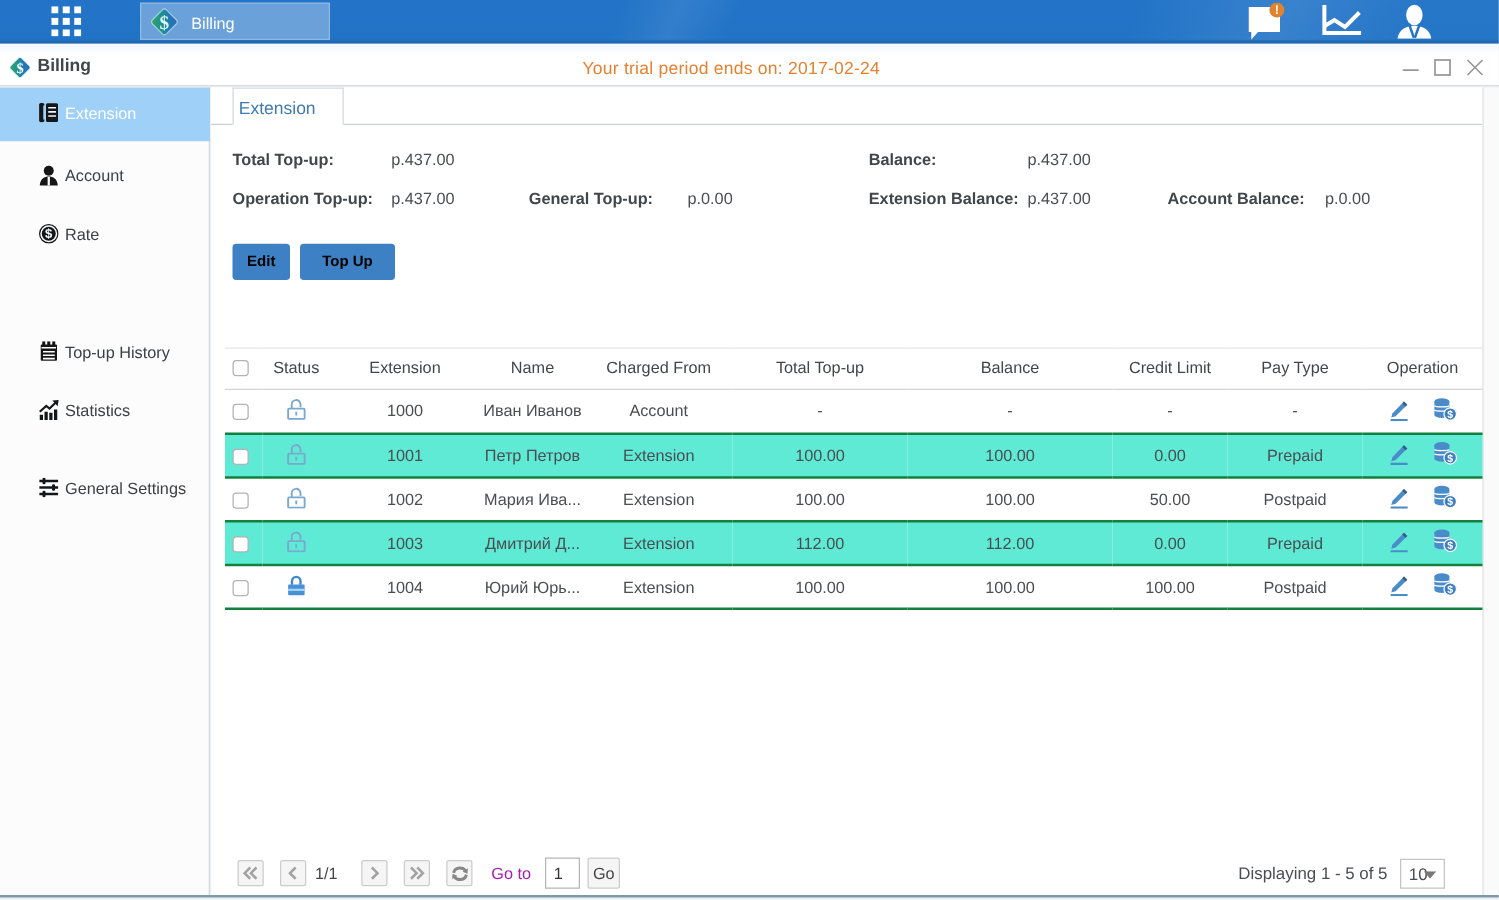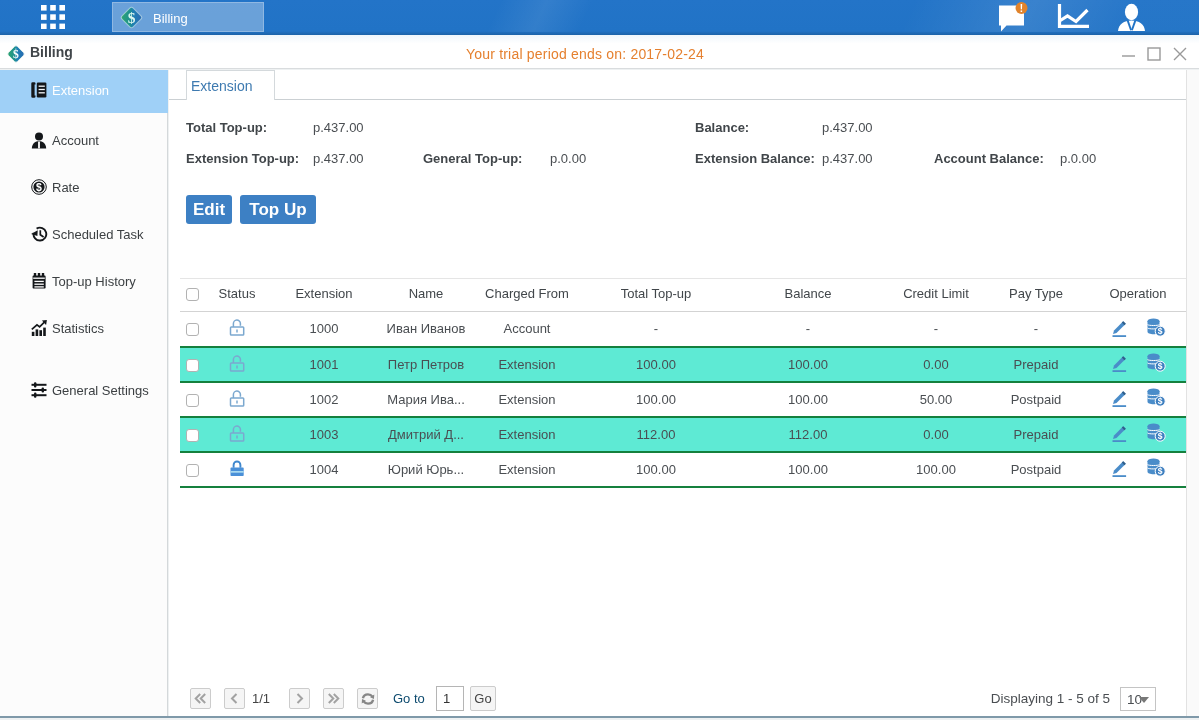--- a/index.html
+++ b/index.html
@@ -34,21 +34,21 @@
 .menuitem .lbl { position:absolute; left:52px; top:12px; font-size:13px; color:#3c4043; }
 .menuitem.sel { background:#9fd0f7; } .menuitem.sel .ic { top:12px; } .menuitem.sel .lbl { top:13px; }
 .menuitem.sel .lbl { color:#ffffff; }
 #content { position:absolute; left:169px; top:70px; width:1017px; height:646px; background:#fff; }
 #scrollgutter { position:absolute; left:1186px; top:70px; width:13px; height:646px; background:#fafafa; border-left:1px solid #e2e2e2; }
 #tabbar { position:absolute; left:169px; top:70px; width:1017px; height:30px; border-bottom:1px solid #cbd0d3; background:#fff; }
 #tab1 { position:absolute; left:17px; top:0px; width:89px; height:30px; background:#fff;
   border:1px solid #d4d9dc; border-bottom:none; color:#3e7ab0; font-size:14px; text-align:left; padding-left:4px; line-height:31px; }
 .stlabel { position:absolute; font-size:13px; font-weight:bold; color:#41464a; }
 .stval { position:absolute; font-size:13px; color:#4a4e52; }
-.btn { position:absolute; background:#3d80c4; color:#ffffff; font-size:17px; font-weight:bold;
+.btn { position:absolute; background:#3d80c4; color:#000000; font-size:12px; font-weight:bold;
   border-radius:3px; text-align:center; }
 table#grid { position:absolute; left:180px; top:243px; border-collapse:collapse; table-layout:fixed; width:1006px; font-size:13px; color:#4a4e52;margin-top:35px; }
 #grid th { font-weight:normal; color:#41464a; height:33px; padding-bottom:4px; border-top:1px solid #e5e5e5; border-bottom:1px solid #d3d3d3; text-align:center; }
 #grid td { height:35px; border-bottom:2px solid #15803d; text-align:center; vertical-align:middle; }
 #grid tr.alt td { background:#5eead4; }
 .cb { display:inline-block; width:13px; height:13px; background:#fff; border:1px solid #b2b2b2; border-radius:3px; vertical-align:middle; }
 #pager { position:absolute; left:180px; top:688px; height:24px; font-size:13px; color:#555; }
 .pbtn { position:absolute; top:0; width:21px; height:21px; background:#f5f5f5; border:1px solid #ccc; border-radius:2px;
   text-align:center; line-height:18px; color:#a4a4a4; font-size:16px; }
 #displaying { position:absolute; left:930px; top:691px; width:180px; text-align:right; font-size:13.5px; color:#4a4e52; }
@@ -156,28 +156,20 @@
     <div class="lbl">Account</div>
   </div>
   <div class="menuitem" style="top:98px">
     <svg class="ic" width="16" height="16" viewBox="0 0 16 16">
       <circle cx="8" cy="8" r="7.3" fill="none" stroke="#14171a" stroke-width="1"></circle>
       <circle cx="8" cy="8" r="5.6" fill="#14171a"></circle>
       <text x="8" y="11.8" font-size="10.5" font-weight="bold" fill="#ffffff" text-anchor="middle">$</text>
     </svg>
     <div class="lbl">Rate</div>
   </div>
-  <div class="menuitem" style="top:145px">
-    <svg class="ic" width="17" height="16" viewBox="0 0 17 16">
-      <path d="M5.6,2.6 A6.4,6.4 0 1 1 2.6,6.9" fill="none" stroke="#14171a" stroke-width="1.9"></path>
-      <path d="M0.1,7.9 L6.7,4.2 L6.4,10.1 Z" fill="#14171a"></path>
-      <path d="M9.3,4.2 V8.7 L12.6,11" stroke="#14171a" stroke-width="1.7" fill="none"></path>
-    </svg>
-    <div class="lbl">Scheduled Task</div>
-  </div>
   <div class="menuitem" style="top:239px">
     <svg class="ic" width="17" height="16" viewBox="0 0 17 16">
       <rect x="0.8" y="11.8" width="2.6" height="4.2" fill="#14171a"></rect>
       <rect x="4.6" y="9.4" width="2.6" height="6.6" fill="#14171a"></rect>
       <rect x="8.4" y="10.2" width="2.6" height="5.8" fill="#14171a"></rect>
       <rect x="12.2" y="7.6" width="2.6" height="8.4" fill="#14171a"></rect>
       <path d="M0.8,9.4 L6,4.8 L8.6,6.8 L13.4,2.2" stroke="#14171a" stroke-width="1.7" fill="none"></path>
       <path d="M10.9,0.4 L15.9,0 L15.1,4.9 Z" fill="#14171a"></path>
     </svg>
     <div class="lbl">Statistics</div>
@@ -220,21 +212,21 @@
 <div id="tabbar">
     <div id="tab1">Extension</div>
   </div>
 <div id="scrollgutter"></div>
 
 <div class="stlabel" style="left:186px;top:120px">Total Top-up:</div>
 <div class="stval" style="left:313px;top:120px">p.437.00</div>
 <div class="stlabel" style="left:695px;top:120px">Balance:</div>
 <div class="stval" style="left:822px;top:120px">p.437.00</div>
 
-<div class="stlabel" style="left:186px;top:151px">Extension Top-up:</div>
+<div class="stlabel" style="left:186px;top:151px">Operation Top-up:</div>
 <div class="stval" style="left:313px;top:151px">p.437.00</div>
 <div class="stlabel" style="left:423px;top:151px">General Top-up:</div>
 <div class="stval" style="left:550px;top:151px">p.0.00</div>
 <div class="stlabel" style="left:695px;top:151px">Extension Balance:</div>
 <div class="stval" style="left:822px;top:151px">p.437.00</div>
 <div class="stlabel" style="left:934px;top:151px">Account Balance:</div>
 <div class="stval" style="left:1060px;top:151px">p.0.00</div>
 
 <div class="btn" style="left:186px;top:195px;width:46px;height:29px;line-height:29px">Edit</div>
 <div class="btn" style="left:240px;top:195px;width:76px;height:29px;line-height:29px">Top Up</div>
@@ -449,21 +441,21 @@
         </g>
       </svg></div>
   <div class="pbtn" style="left:177px">
     <svg width="14" height="14" viewBox="0 0 16 16" style="margin-top:3px">
       <path d="M2.2,7.2 Q3.1,2.7 8,2.7 Q11.3,2.7 13,5.2" fill="none" stroke="#878787" stroke-width="2.7"></path>
       <path d="M15.2,2.9 L14.8,8.1 L10.4,6.1 Z" fill="#878787"></path>
       <path d="M13.8,8.8 Q12.9,13.3 8,13.3 Q4.7,13.3 3,10.8" fill="none" stroke="#878787" stroke-width="2.7"></path>
       <path d="M0.8,13.1 L1.2,7.9 L5.6,9.9 Z" fill="#878787"></path>
     </svg>
   </div>
-  <div style="position:absolute;left:213px;top:3px;width:44px;color:#0c4a6e;white-space:nowrap">Go to</div>
+  <div style="position:absolute;left:213px;top:3px;width:44px;color:#a21caf;white-space:nowrap">Go to</div>
   <div style="position:absolute;left:256px;top:-2px;width:28px;height:25px;border:1px solid #b5b5b5;background:#fff">
     <div style="margin:4px 0 0 6px;font-size:13px;color:#333">1</div>
   </div>
   <div style="position:absolute;left:290px;top:-2px;width:26px;height:25px;border:1px solid #ccc;background:#f5f5f5;border-radius:2px;text-align:center;line-height:24px;color:#444">Go</div>
 </div>
 
 <div id="displaying">Displaying 1 - 5 of 5</div>
 <div id="combo">
   <div class="num">10</div>
   <svg style="position:absolute;right:6px;top:9px" width="10" height="6" viewBox="0 0 10 6">

